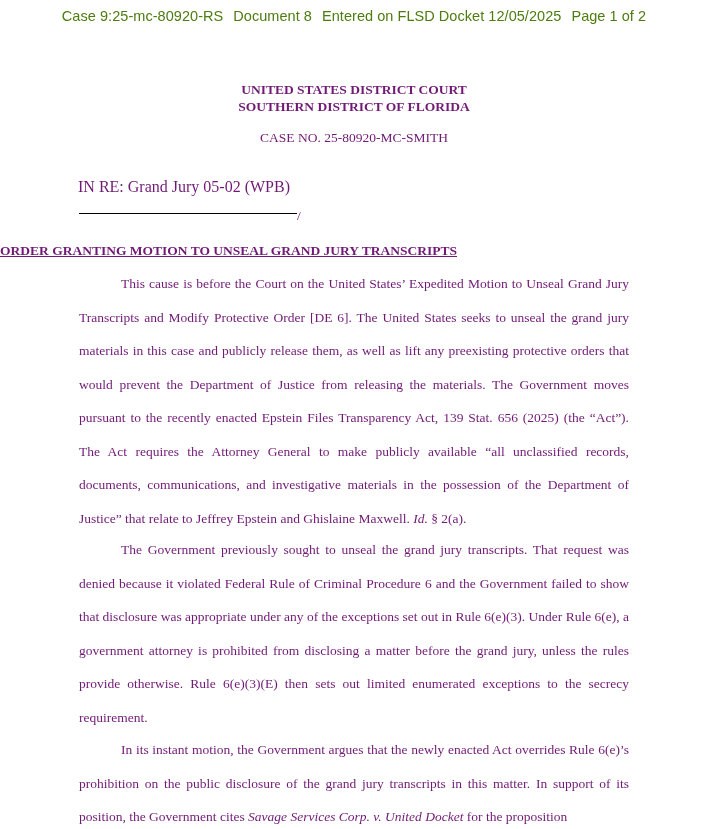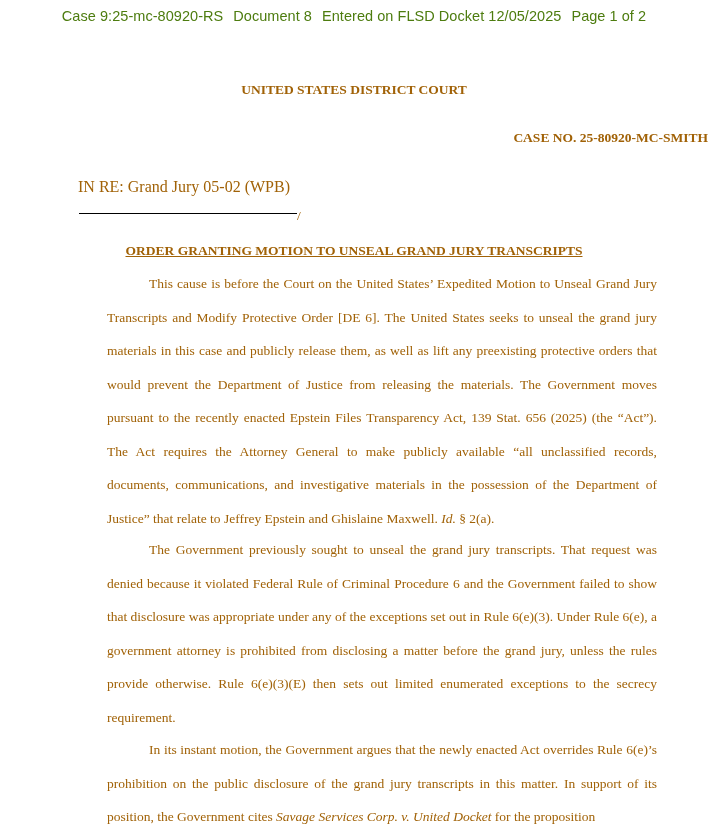--- a/index.html
+++ b/index.html
@@ -3,58 +3,59 @@
 <meta charset="utf-8">
 <style>
   html, body { margin: 0; padding: 0; background: #ffffff; }
   body { width: 708px; height: 829px; overflow: hidden; position: relative; }
   .header {
     position: absolute; top: 8px; left: 0; width: 708px; text-align: center;
     font-family: "Liberation Sans", sans-serif; font-size: 14.5px; color: #1a1adc;
     white-space: pre; letter-spacing: 0.05px;
   }
   .header span { margin: 0 5px; }
-  .serif { font-family: "Liberation Serif", serif; color: #a16207; }
+  .serif { font-family: "Liberation Serif", serif; color: #701a75; }
   .court {
     position: absolute; top: 81px; left: 0; width: 708px; text-align: center;
     font-weight: bold; font-size: 13.5px; line-height: 17px;
   }
   .caseno {
-    position: absolute; top: 130px; left: 0; width: 708px; text-align: right;
-    font-weight: bold; font-size: 13.5px;
+    position: absolute; top: 130px; left: 0; width: 708px; text-align: center;
+    font-weight: normal; font-size: 13.5px;
   }
   .inre {
     position: absolute; top: 178px; left: 78px; font-size: 16px; line-height: 17px;
   }
   .sigline {
     position: absolute; top: 213px; left: 79px; width: 218px; height: 0;
     border-bottom: 1px solid #000;
   }
   .slash { position: absolute; top: 208px; left: 297px; font-size: 13.5px; }
   .title {
-    position: absolute; top: 243px; left: 0; width: 708px; text-align: center;
+    position: absolute; top: 243px; left: 0; width: 708px; text-align: left;
     font-weight: bold; font-size: 13.5px; text-decoration: underline;
   }
   .body {
     position: absolute; left: 79px; width: 550px; font-size: 13.5px;
-    line-height: 33.5px; text-align: justify; margin-left: 28px;
+    line-height: 33.5px; text-align: justify;
   }
   .body p { margin: 0; text-indent: 42px; }
   .p1 { top: 267px; }
   .p2 { top: 533px; }
   .p3 { top: 733px; }
   i { font-style: italic; }
 </style>
 </head>
 <body>
 
 <div class="header" style="color: #4d7c0f;"><span>Case 9:25-mc-80920-RS</span><span>Document 8</span><span>Entered on FLSD Docket 12/05/2025</span><span>Page 1 of 2</span></div>
 
 <div class="court serif">
   <div>UNITED STATES DISTRICT COURT</div>
+  <div>SOUTHERN DISTRICT OF FLORIDA</div>
 </div>
 
 <div class="caseno serif">CASE NO. 25-80920-MC-SMITH</div>
 
 <div class="inre serif">
   <div>IN RE: Grand Jury 05-02 (WPB)</div>
 </div>
 <div class="sigline"></div>
 <div class="slash serif">/</div>
 

